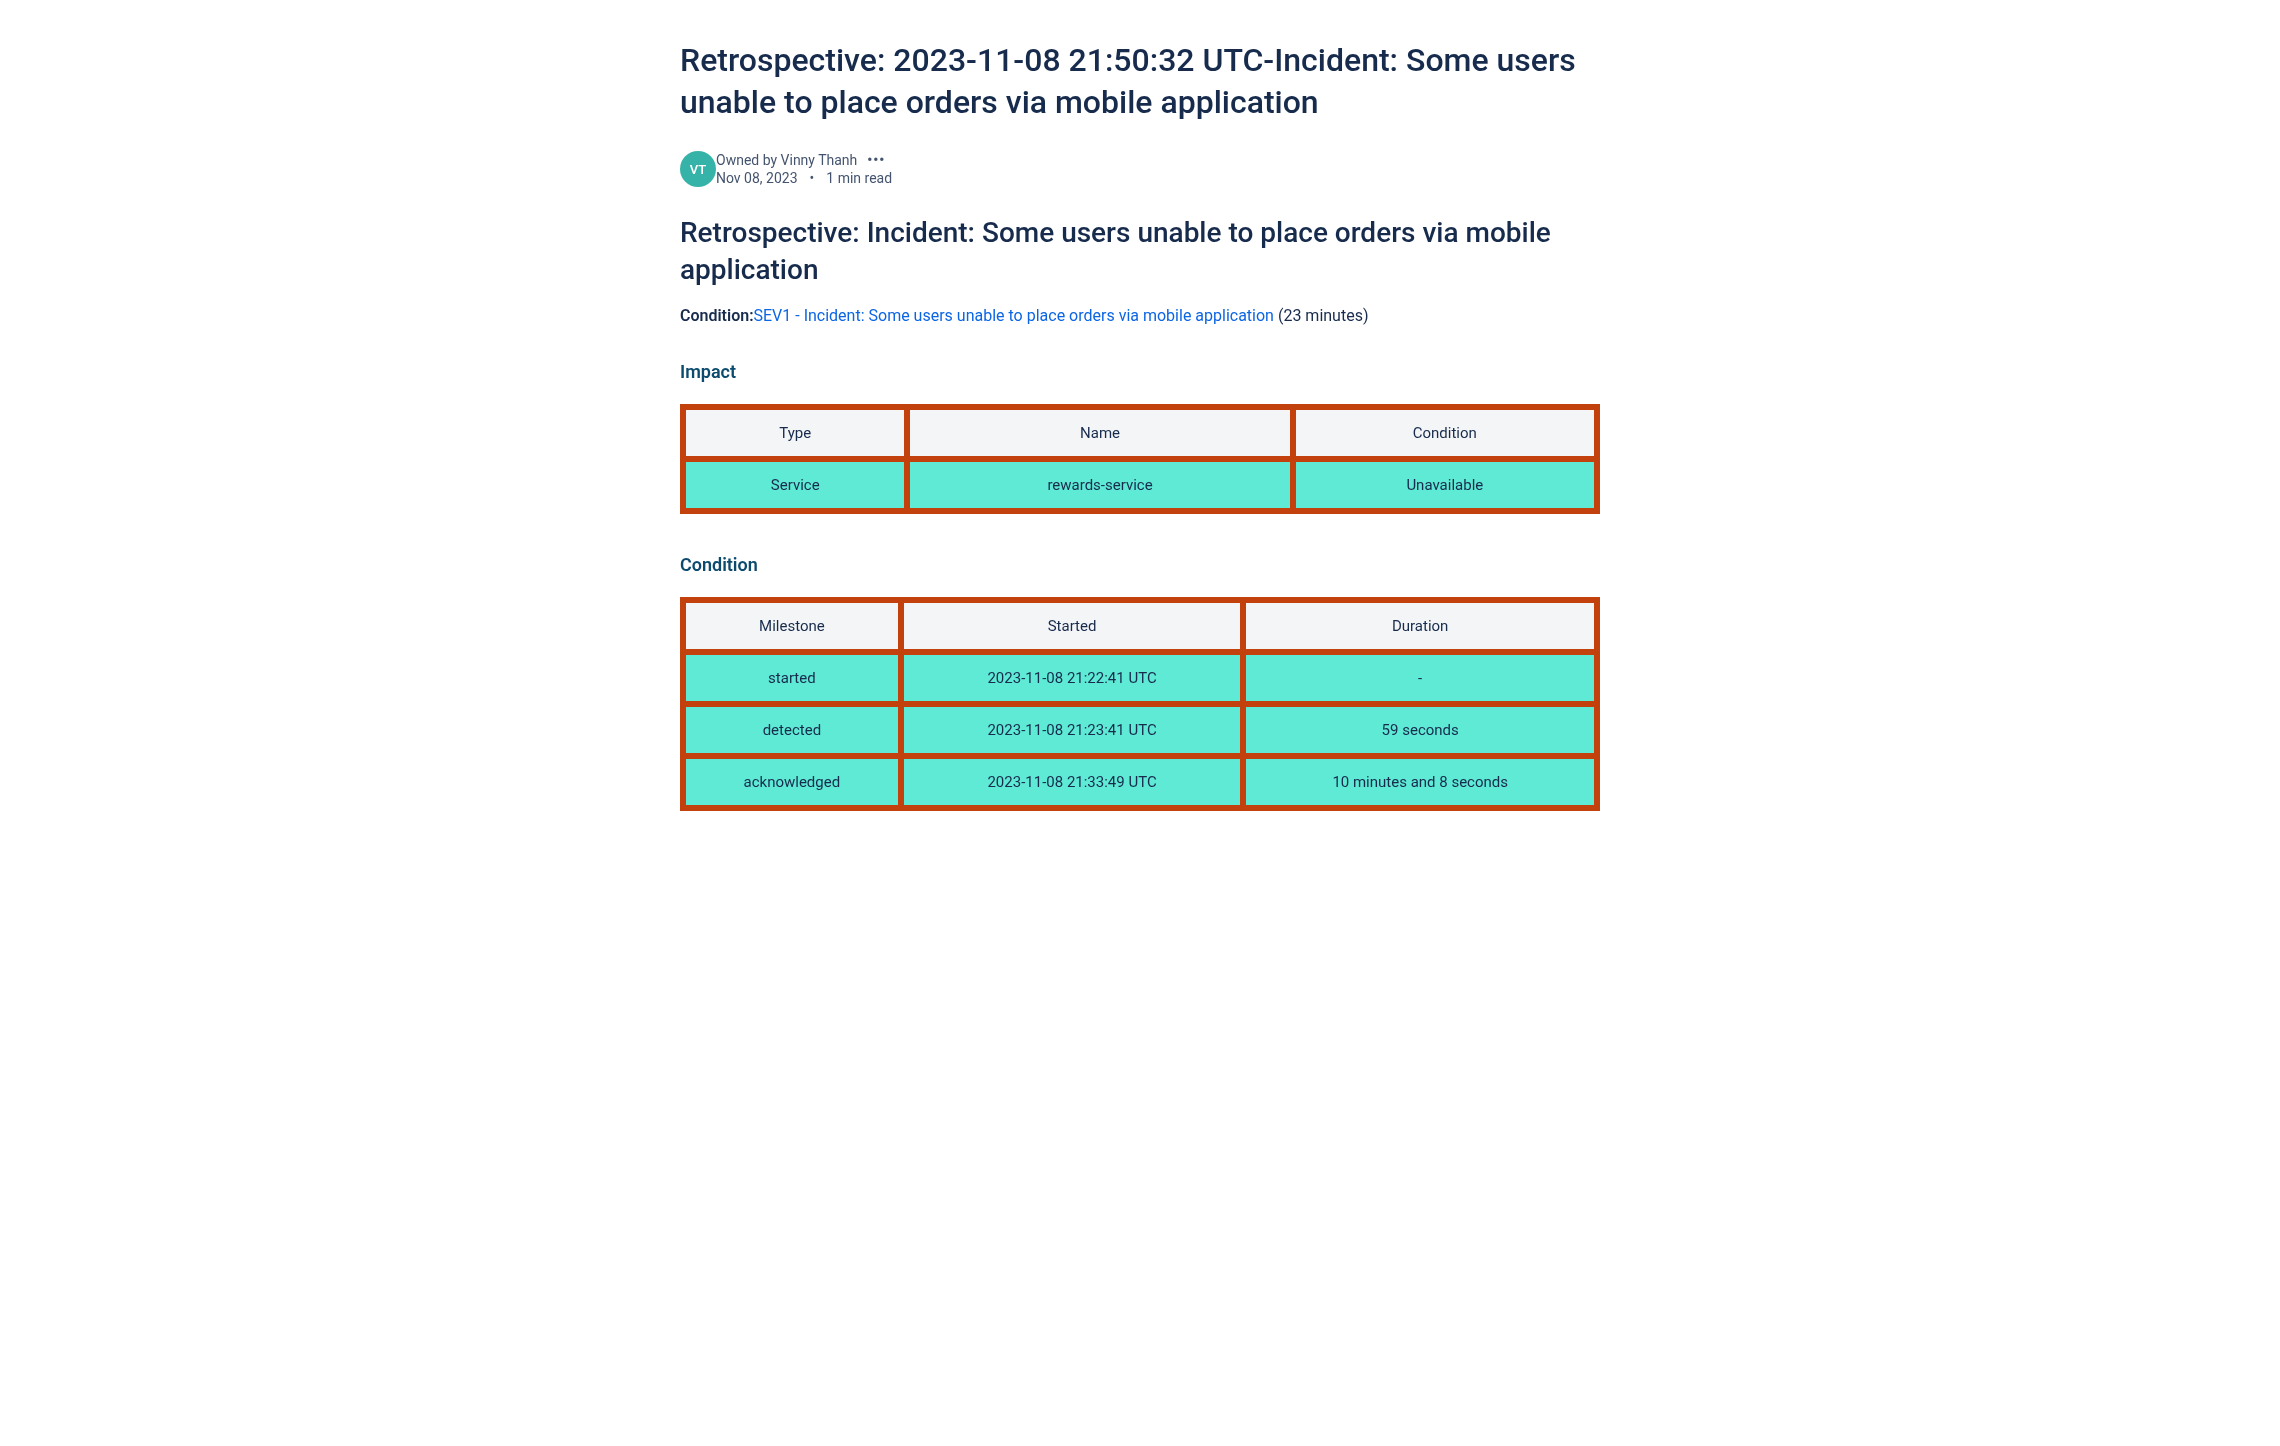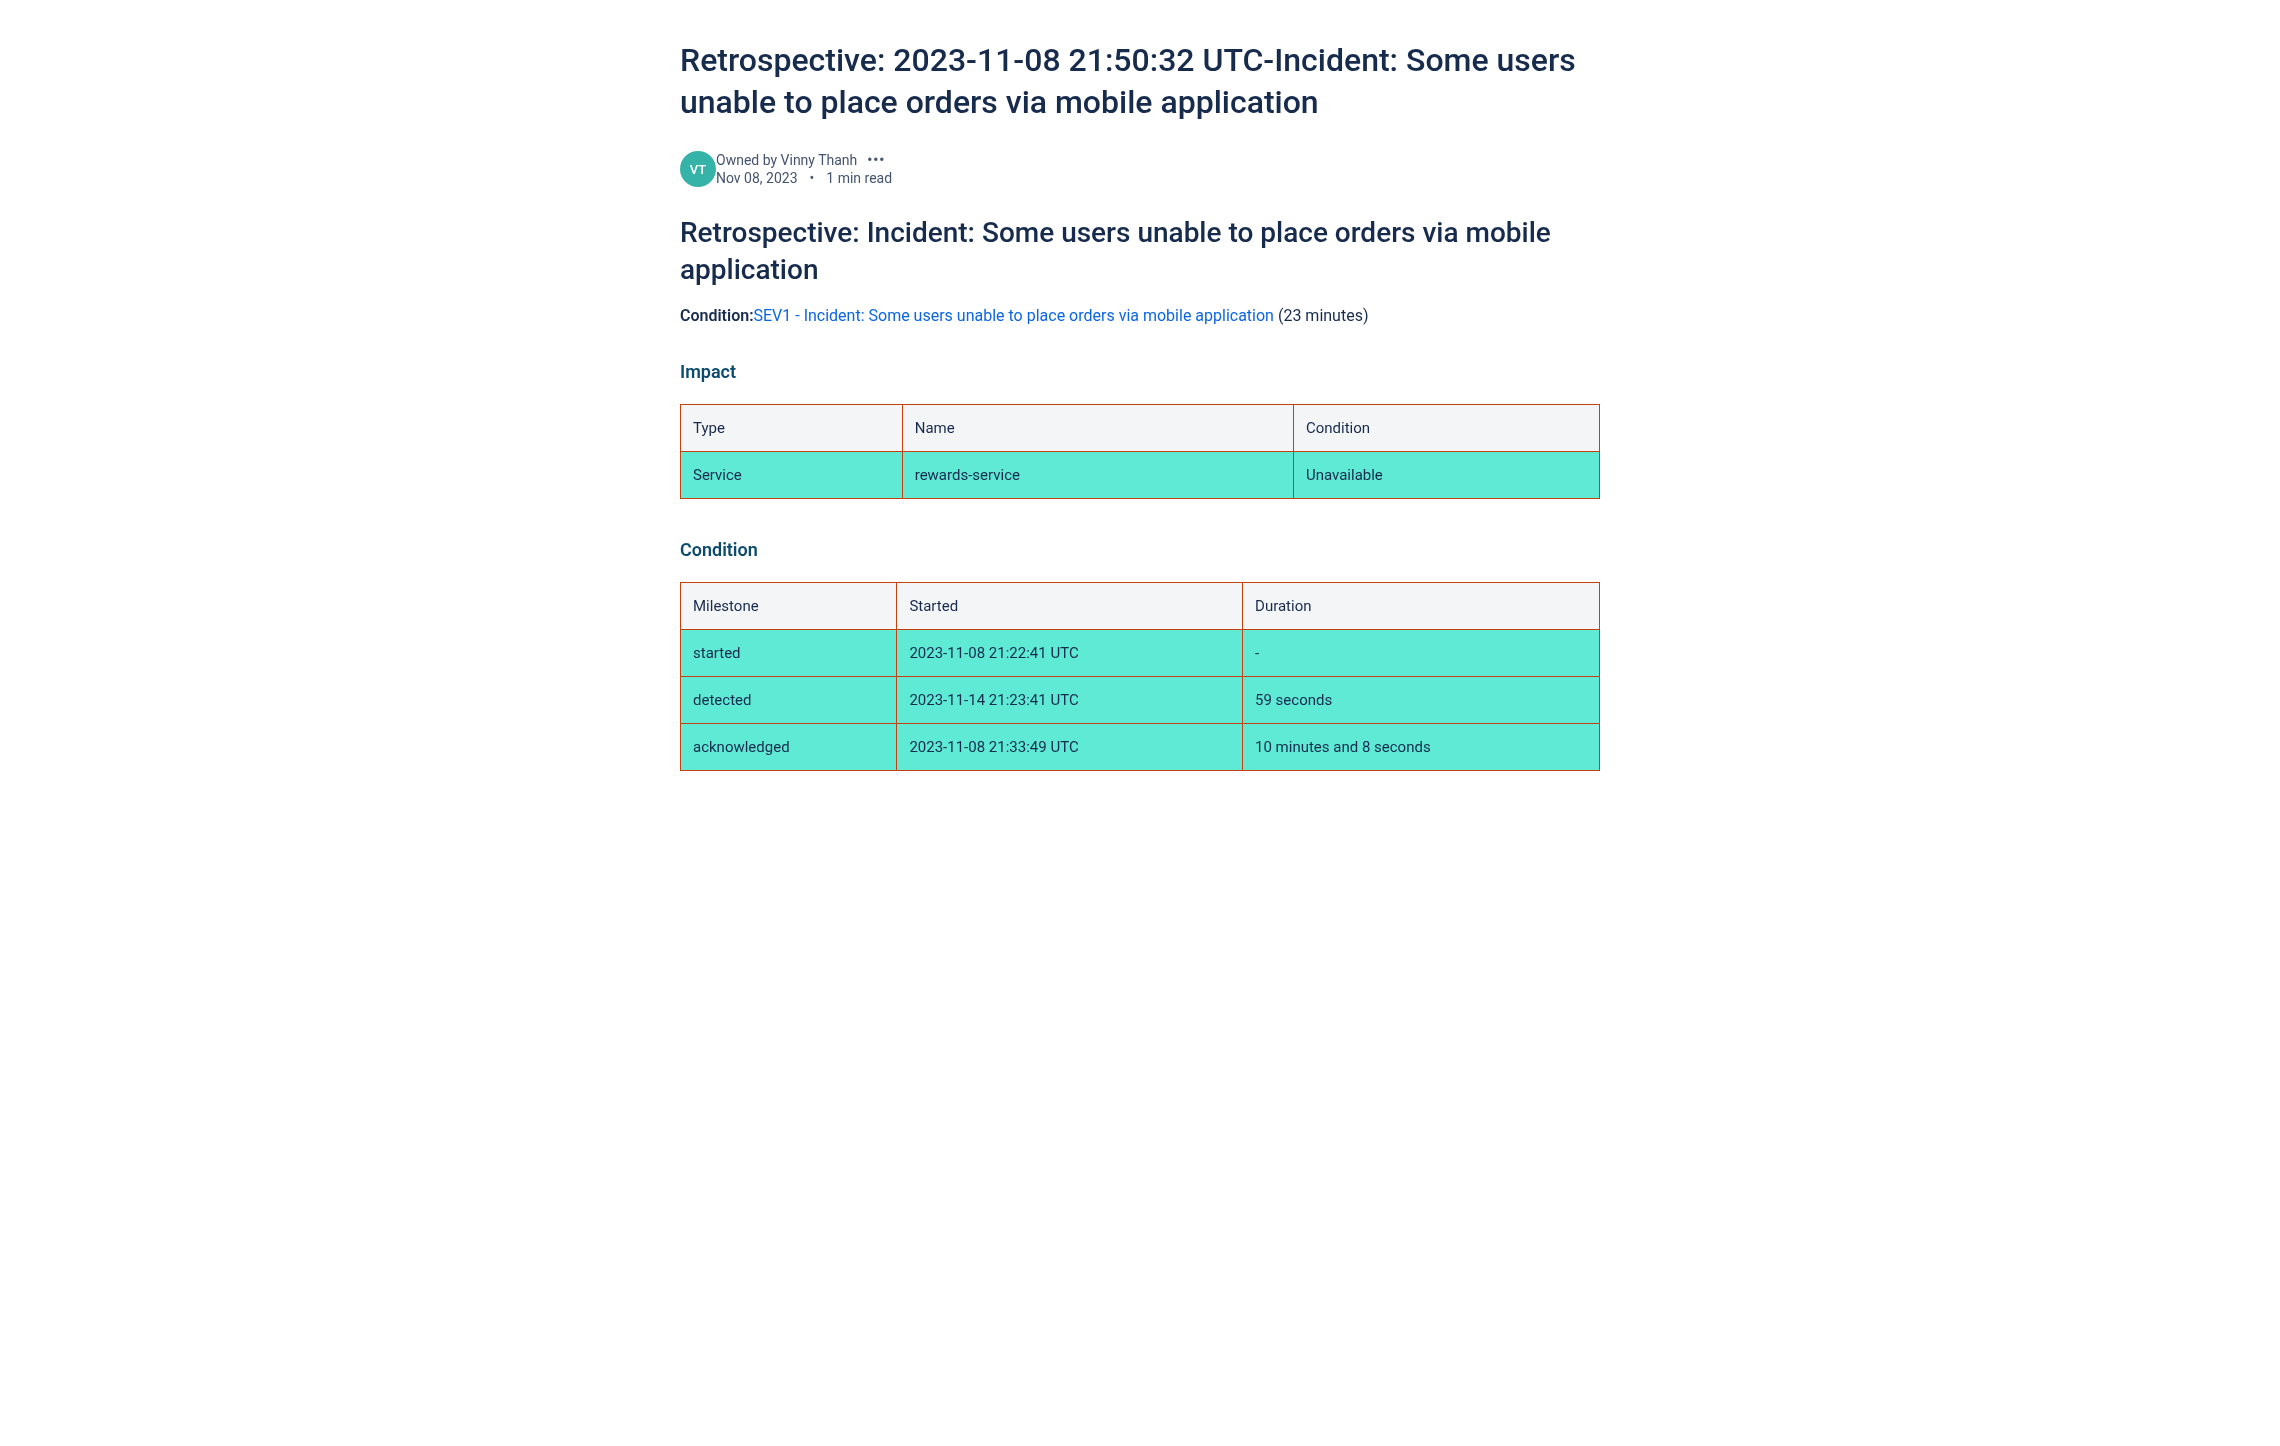--- a/index.html
+++ b/index.html
@@ -89,23 +89,23 @@
       font-weight: 600;
       color: #0c4a6e;
       margin-bottom: 22px;
     }
     table {
       width: 100%;
       border-collapse: collapse;
       margin-bottom: 40px;
     }
     th, td {
-      text-align: left;
+      text-align: center;
       padding: 14px 12px;
-      border: 1px solid #c2410c;
+      border: 6px solid #c2410c;
       font-size: 15px;
       color: #172B4D;
     }
     th {
       background: #F4F5F7;
       font-weight: 400;
     }
     td {
       background: #5eead4;
     }
@@ -165,21 +165,21 @@
       </tr>
     </thead>
     <tbody>
       <tr>
         <td>started</td>
         <td>2023-11-08 21:22:41 UTC</td>
         <td>-</td>
       </tr>
       <tr>
         <td>detected</td>
-        <td>2023-11-14 21:23:41 UTC</td>
+        <td>2023-11-08 21:23:41 UTC</td>
         <td>59 seconds</td>
       </tr>
       <tr>
         <td>acknowledged</td>
         <td>2023-11-08 21:33:49 UTC</td>
         <td>10 minutes and 8 seconds</td>
       </tr>
     </tbody>
   </table>
 </div>

